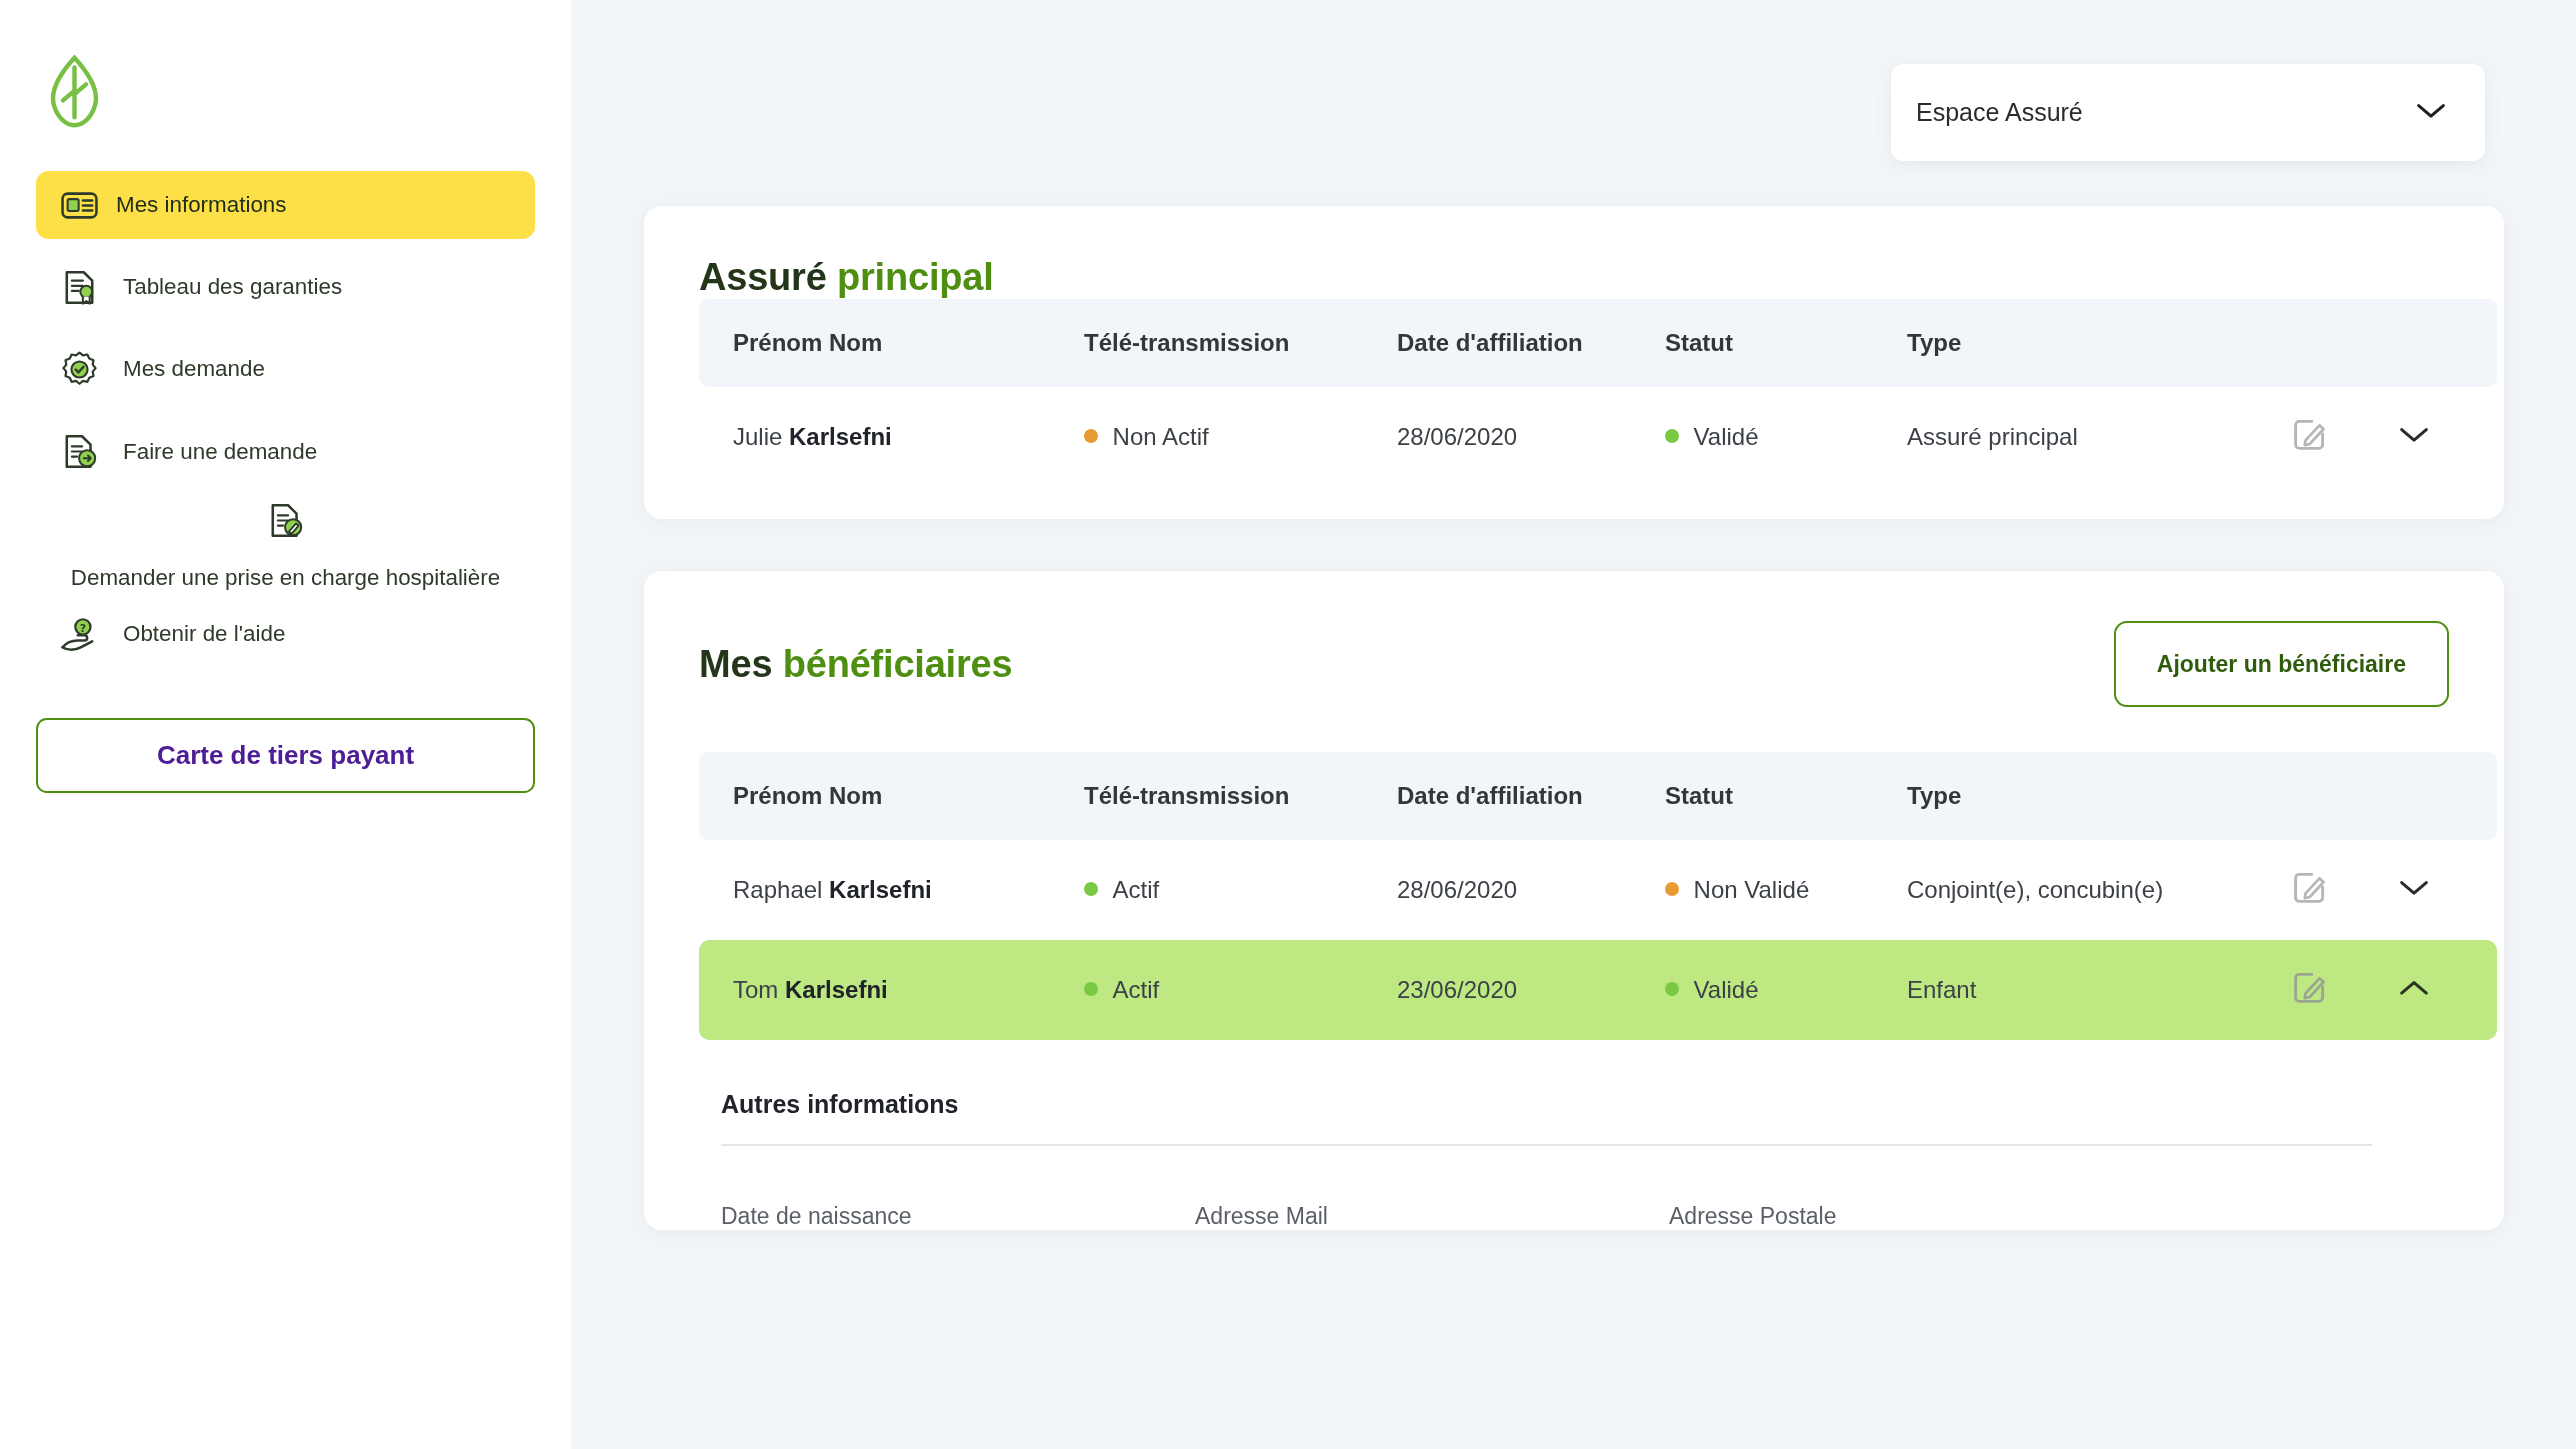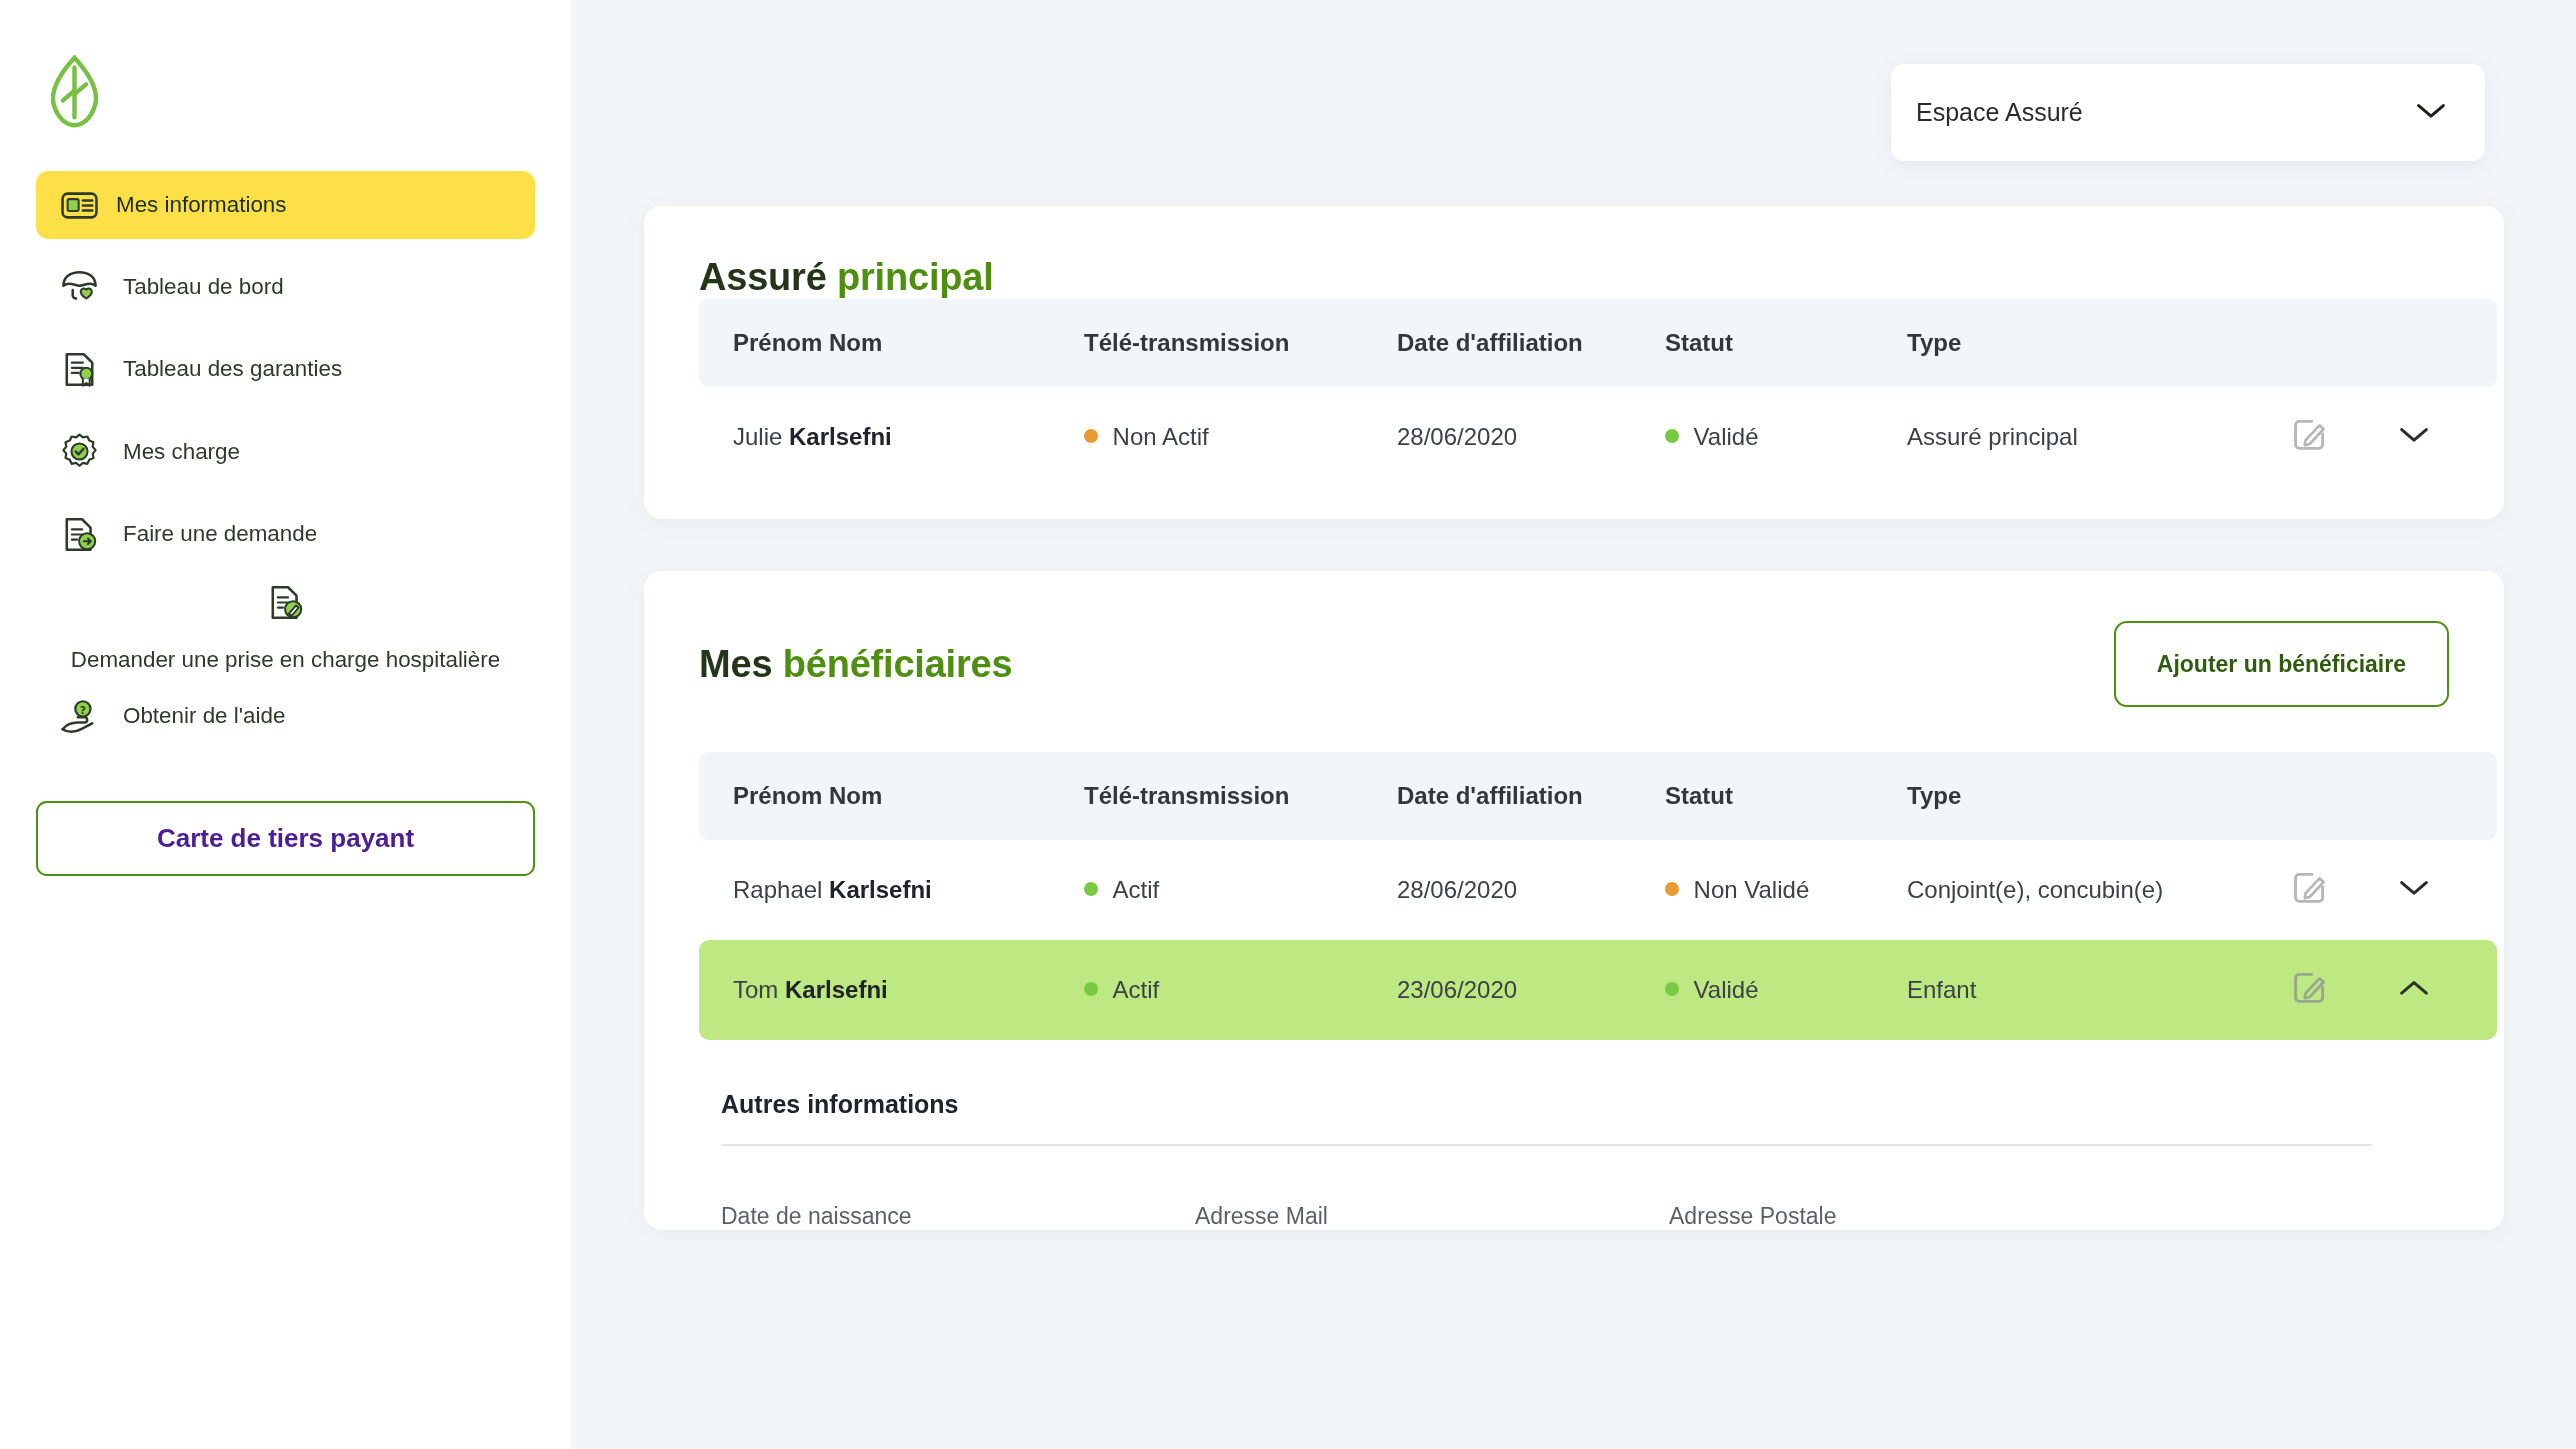--- a/index.html
+++ b/index.html
@@ -178,30 +178,20 @@
             <rect x="3" y="9" width="40" height="28" rx="6" fill="none" stroke="#2e3a2a" stroke-width="3"></rect>
             <rect x="9" y="15.5" width="13" height="14" rx="2" fill="#8fd14f" stroke="#2e3a2a" stroke-width="2.4"></rect>
             <line x1="27" y1="17" x2="38" y2="17" stroke="#2e3a2a" stroke-width="3" stroke-linecap="round"></line>
             <line x1="27" y1="23" x2="38" y2="23" stroke="#2e3a2a" stroke-width="3" stroke-linecap="round"></line>
             <line x1="27" y1="29" x2="38" y2="29" stroke="#2e3a2a" stroke-width="3" stroke-linecap="round"></line>
           </svg>
         </span>
         <span class="nav-label">Mes informations</span>
       </div>
 
-      <div class="nav-item">
-        <span class="nav-icon">
-          <svg viewBox="0 0 46 46" width="39" height="39">
-            <path d="M4 21 C4 10, 13 5, 23 5 C33 5, 42 10, 42 21 C36 16, 30 20, 23 21 C16 20, 10 16, 4 21 Z" fill="none" stroke="#2e3a2a" stroke-width="3" stroke-linejoin="round"></path>
-            <path d="M15 26 v6 a4 4 0 0 0 4 4" fill="none" stroke="#2e3a2a" stroke-width="3" stroke-linecap="round"></path>
-            <path d="M31 25.5 c-2.6-2.6-6.6-0.9-6.6 2.4 0 3.6 6.6 8.1 6.6 8.1 s6.6-4.5 6.6-8.1 c0-3.3-4-5-6.6-2.4 z" fill="#8fd14f" stroke="#2e3a2a" stroke-width="2.4"></path>
-          </svg>
-        </span>
-        <span class="nav-label">Tableau de bord</span>
-      </div>
 
       <div class="nav-item">
         <span class="nav-icon">
           <svg viewBox="0 0 46 46" width="39" height="39">
             <path d="M8 5 h20 l10 10 v26 H8 Z" fill="none" stroke="#2e3a2a" stroke-width="3" stroke-linejoin="round"></path>
             <line x1="14" y1="15" x2="27" y2="15" stroke="#2e3a2a" stroke-width="2.6" stroke-linecap="round"></line>
             <line x1="14" y1="21" x2="27" y2="21" stroke="#2e3a2a" stroke-width="2.6" stroke-linecap="round"></line>
             <line x1="14" y1="27" x2="22" y2="27" stroke="#2e3a2a" stroke-width="2.6" stroke-linecap="round"></line>
             <circle cx="31" cy="28" r="7" fill="#8fd14f" stroke="#2e3a2a" stroke-width="2.4"></circle>
             <path d="M27 34 v8 l4-3 4 3 v-8" fill="#fff" stroke="#2e3a2a" stroke-width="2.4" stroke-linejoin="round"></path>
@@ -211,21 +201,21 @@
       </div>
 
       <div class="nav-item">
         <span class="nav-icon">
           <svg viewBox="0 0 46 46" width="39" height="39">
             <path d="M23 3 l4.1 3.3 5.2-1 2.2 4.8 5 2 -0.9 5.2 3.4 4.1 -3.4 4.1 0.9 5.2 -5 2 -2.2 4.8 -5.2-1 -4.1 3.3 -4.1-3.3 -5.2 1 -2.2-4.8 -5-2 0.9-5.2 -3.4-4.1 3.4-4.1 -0.9-5.2 5-2 2.2-4.8 5.2 1 Z" fill="none" stroke="#2e3a2a" stroke-width="2.6" stroke-linejoin="round"></path>
             <circle cx="23" cy="23" r="9.5" fill="#8fd14f" stroke="#2e3a2a" stroke-width="2.4"></circle>
             <path d="M18.5 23 l3.2 3.4 6.1-6.6" fill="none" stroke="#2e3a2a" stroke-width="2.8" stroke-linecap="round" stroke-linejoin="round"></path>
           </svg>
         </span>
-        <span class="nav-label">Mes charge</span>
+        <span class="nav-label">Mes demande</span>
       </div>
 
       <div class="nav-item">
         <span class="nav-icon">
           <svg viewBox="0 0 46 46" width="39" height="39">
             <path d="M8 5 h18 l10 10 v26 H8 Z" fill="none" stroke="#2e3a2a" stroke-width="3" stroke-linejoin="round"></path>
             <line x1="14" y1="17" x2="26" y2="17" stroke="#2e3a2a" stroke-width="2.6" stroke-linecap="round"></line>
             <line x1="14" y1="23" x2="26" y2="23" stroke="#2e3a2a" stroke-width="2.6" stroke-linecap="round"></line>
             <line x1="14" y1="29" x2="20" y2="29" stroke="#2e3a2a" stroke-width="2.6" stroke-linecap="round"></line>
             <circle cx="32" cy="31" r="9.5" fill="#8fd14f" stroke="#2e3a2a" stroke-width="2.4"></circle>

